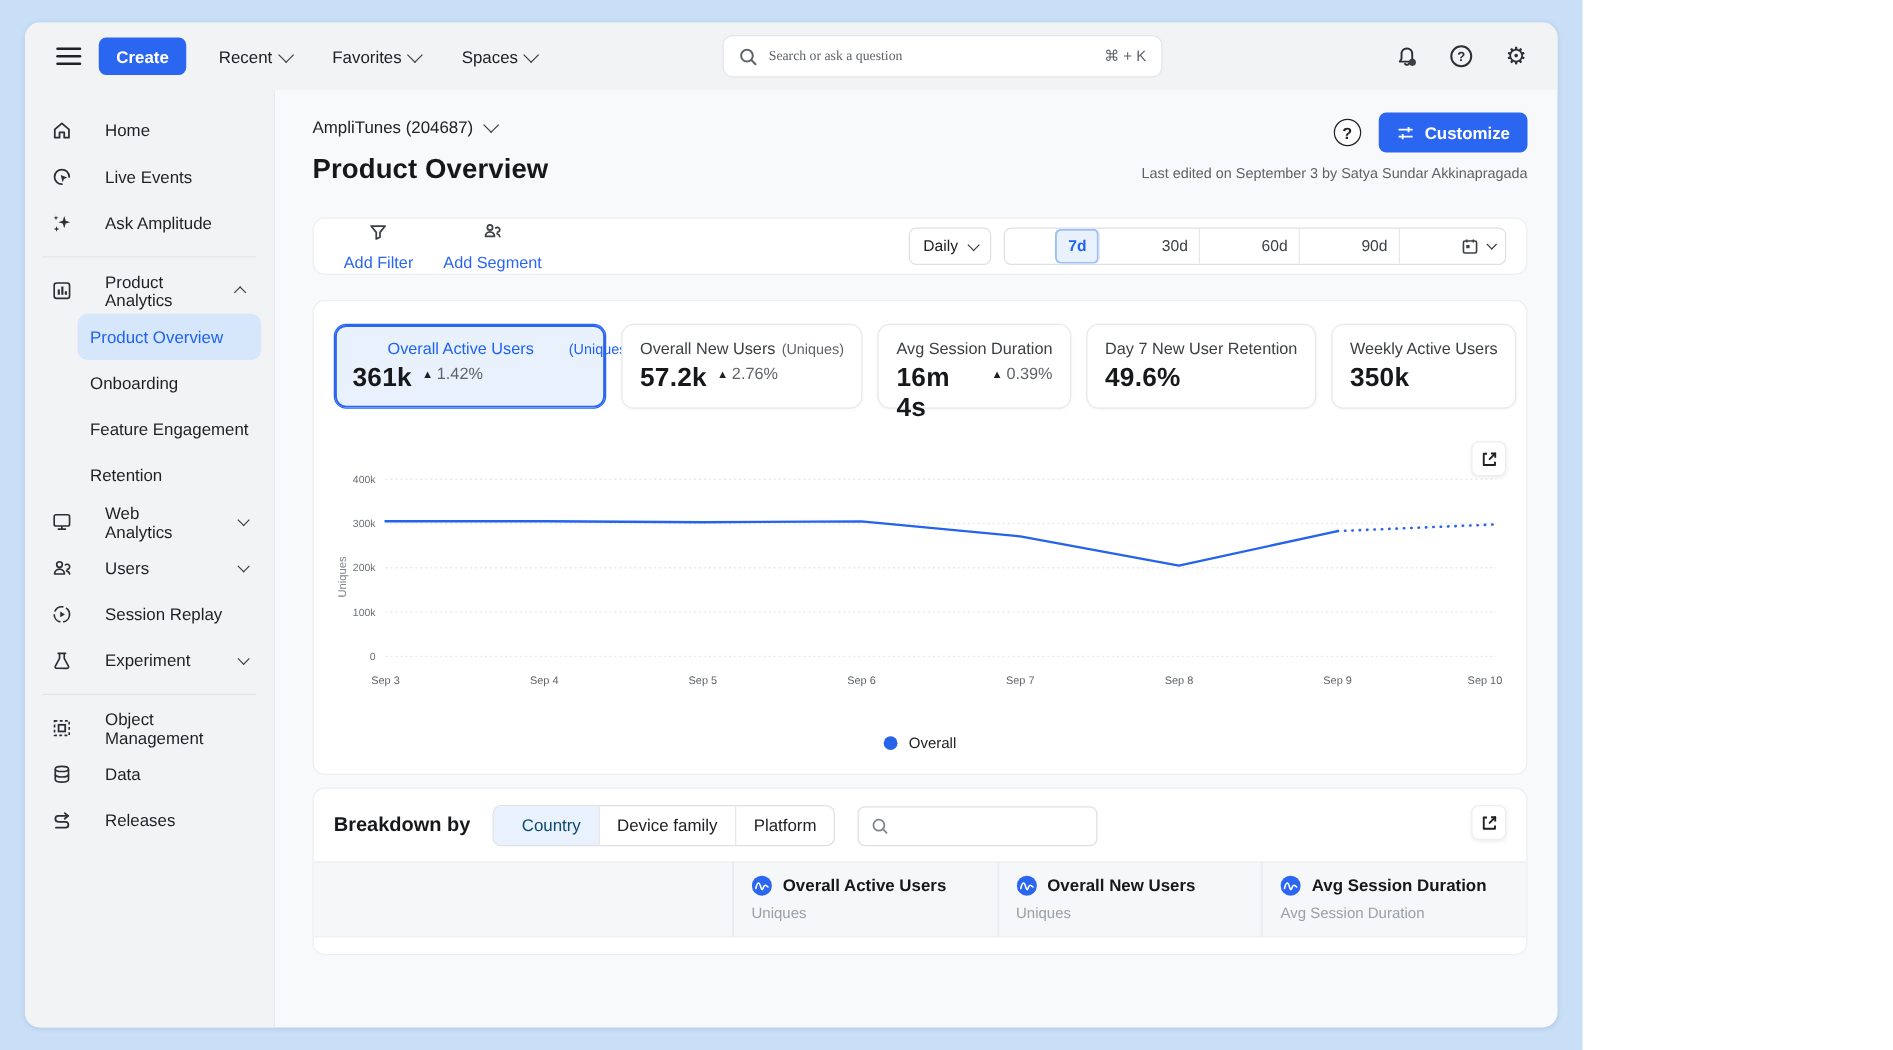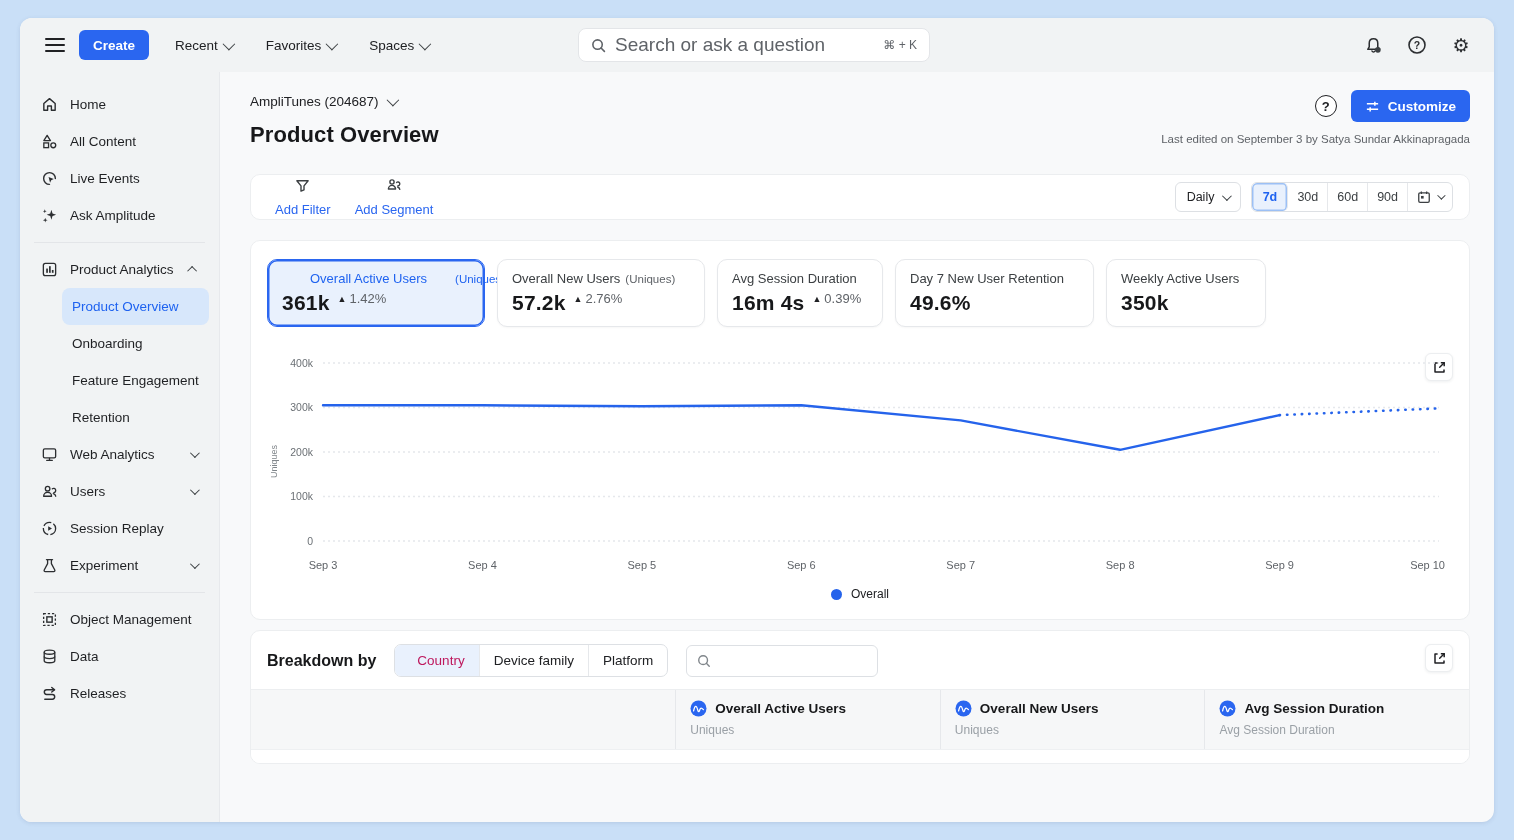--- a/index.html
+++ b/index.html
@@ -1,41 +1,41 @@
 <!DOCTYPE html>
 <html><head>
 <meta charset="utf-8">
 <style>
   * { margin:0; padding:0; box-sizing:border-box; }
   html,body { width:1514px; height:840px; font-family:"Liberation Sans", sans-serif; }
-  .frame { position:relative; width:1514px; height:840px; background:#c9dff7; overflow:hidden; }
+  .frame { position:relative; width:1266px; height:840px; background:#c9dff7; overflow:hidden; }
   .app { position:absolute; left:20px; right:20px; top:18px; bottom:18px; background:#f8f9fa;
          border-radius:12px; overflow:hidden; box-shadow:0 1px 4px rgba(60,80,120,.15); }
 
   
   .topbar { height:54px; background:#f1f3f4; display:flex; align-items:center; padding:0 22px 0 25px; position:relative; }
   .hamburger { width:20px; height:14px; display:flex; flex-direction:column; justify-content:space-between; cursor:pointer; margin-right:14px; }
   .hamburger span { height:2px; background:#202124; border-radius:1px; }
   .btn-create { background:#2a66f0; color:#fff; font-size:13.5px; font-weight:600; border:none; border-radius:6px;
                 height:30px; padding:0 14px; margin-right:16px; cursor:pointer; font-family:"Liberation Sans",sans-serif;}
   .topmenu { display:flex; align-items:center; gap:5px; font-size:13.5px; color:#202124; padding:0 10px; height:30px; cursor:pointer; }
   .chev { width:9px; height:9px; border-right:1.6px solid #3c4043; border-bottom:1.6px solid #3c4043; transform:rotate(45deg) translateY(-2px); display:inline-block; }
   .chev.up { transform:rotate(-135deg) translateY(-2px); }
   .searchbox { position:absolute; left:558px; width:352px; height:34px; background:#fff; border:1px solid #e3e5e8; border-radius:8px;
                display:flex; align-items:center; padding:0 12px; gap:9px; }
-  .searchbox input { border:none; outline:none; flex:1; font-size:19px; color:#c2410c; background:transparent; font-family:Liberation Sans, sans-serif;}
+  .searchbox input { border:none; outline:none; flex:1; font-size:11px; color:#c2410c; background:transparent; font-family:Liberation Serif, serif;}
   .searchbox input::placeholder { color:#5f6368; }
   .kbd { font-size:12px; color:#5f6368; white-space:nowrap; }
   .top-icons { margin-left:auto; display:flex; align-items:center; gap:22px; }
   .icon-btn { width:22px; height:22px; display:flex; align-items:center; justify-content:center; cursor:pointer; position:relative; color:#2c2e31; }
 
   
   .body-row { display:flex; height:calc(100% - 54px); }
   .sidebar { width:200px; background:#f1f3f4; border-right:1px solid #e7e9ec; padding:14px 10px 0 10px; overflow:hidden; }
-  .side-item { display:flex; align-items:center; gap:12px; height:37px; padding:0 10px; font-size:13.5px; color:#1f2023; border-radius:8px; cursor:pointer; }
+  .side-item { display:flex; align-items:center; gap:26px; height:37px; padding:0 10px; font-size:13.5px; color:#1f2023; border-radius:8px; cursor:pointer; }
   .side-item .s-ico { width:18px; height:18px; flex:0 0 18px; display:flex; align-items:center; justify-content:center; color:#2c2e31; }
   .side-item .grow { flex:1; }
   .side-item .chev { width:7px; height:7px; margin-right:2px; }
   .side-sub { margin-left:32px; padding:0 10px; height:37px; display:flex; align-items:center; font-size:13.5px; color:#1f2023; border-radius:8px; cursor:pointer; }
   .side-sub.active { background:#d7e7fb; color:#1f63f0; font-weight:500; }
   .side-div { height:1px; background:#e3e5e8; margin:8px 4px; }
 
   .main { flex:1; padding:22px 24px 0 30px; position:relative; overflow:hidden; }
 
   
@@ -53,21 +53,21 @@
   .card { background:#fff; border-radius:10px; border:1px solid #eceef0; }
   .filter-bar { margin-top:26px; height:46px; display:flex; align-items:center; padding:0 16px; gap:8px; }
   .flink { display:flex; align-items:center; gap:9px; font-size:13px; color:#2a66f0; font-weight:500; cursor:pointer; padding:0 8px;flex-direction:column; }
   .flink .f-ico { color:#3c4043; display:flex; }
   .filter-right { margin-left:auto; display:flex; align-items:center; gap:10px; }
   .select-daily { display:flex; align-items:center; gap:8px; border:1px solid #dde0e4; border-radius:6px; height:30px; padding:0 11px;
                   font-size:12.5px; color:#202124; background:#fff; cursor:pointer; }
   .select-daily .chev{ width:7px;height:7px; }
   .seg-group { display:flex; align-items:stretch; border:1px solid #dde0e4; border-radius:6px; overflow:hidden; height:30px; background:#fff; }
   .seg { min-width:36px; padding:0 9px; display:flex; align-items:center; justify-content:center; font-size:12.5px; color:#3c4043;
-         border-right:1px solid #e6e8eb; cursor:pointer; gap:6px; }
+         border-right:1px solid #e6e8eb; cursor:pointer; gap:6px;margin-left:40px; }
   .seg:last-child { border-right:none; }
   .seg.active { color:#1f63f0; background:#e9f1fd; box-shadow:inset 0 0 0 1.5px #9cc0f5; border-radius:5px; font-weight:600; }
   .seg .chev{ width:6px;height:6px; }
 
   
   .chart-card { margin-top:20px; padding:18px 16px 8px 16px; position:relative; }
   .metric-row { display:flex; gap:12px; }
   .metric { border:1px solid #e6e8eb; background:#fff; border-radius:10px; height:68px; padding:11px 14px; cursor:pointer; box-shadow:0 1px 2px rgba(40,50,60,.04); }
   .metric.active { background:#e9f1fd; box-shadow:inset 0 0 0 1.5px #2a66f0; border-color:#2a66f0; }
   .m-label { font-size:13px; color:#3c4043; white-space:nowrap; }
@@ -85,21 +85,21 @@
   .legend-dot { width:11px; height:11px; border-radius:50%; }
   .legend-label { font-size:12px; color:#202124; }
 
   
   .bd-card { margin-top:10px; padding:0; overflow:hidden; height:134px; }
   .bd-head { display:flex; align-items:center; padding:13px 16px 12px 16px; position:relative; }
   .bd-title { font-size:16px; font-weight:600; color:#17181a; margin-right:18px; }
   .bd-tabs { display:flex; border:1px solid #dde0e4; border-radius:7px; overflow:hidden; background:#fff; height:33px; }
   .bd-tab { padding:0 14px; display:flex; align-items:center; font-size:13.5px; color:#202124; border-right:1px solid #e6e8eb; cursor:pointer; }
   .bd-tab:last-child{ border-right:none; }
-  .bd-tab.active { color:#be185d; background:#e9f1fd; font-weight:500;padding-left:22px; }
+  .bd-tab.active { color:#0c4a6e; background:#e9f1fd; font-weight:500;padding-left:22px; }
   .bd-search { margin-left:18px; width:192px; height:32px; border:1px solid #dde0e4; border-radius:6px; background:#fff;
                display:flex; align-items:center; padding:0 10px; gap:8px; }
   .bd-search input{ border:none; outline:none; width:100%; font-size:13px; background:transparent; font-family:"Liberation Sans",sans-serif;}
   .bd-table-head { display:flex; background:#f6f7f8; border-top:1px solid #eceef0; }
   .bd-col { padding:10px 14px 12px 14px; border-left:1px solid #e6e8eb; }
   .bd-col.first { width:425px; border-left:none; }
   .bd-col.metric-col { width:265px; }
   .bd-col-title { display:flex; align-items:center; gap:8px; font-size:13.5px; font-weight:600; color:#17181a; white-space:nowrap; }
   .bd-col-sub { font-size:12px; color:#9aa0a6; margin-top:6px; }
   .bd-row { height:24px; background:#fff; border-top:1px solid #eef0f2; }
@@ -164,30 +164,20 @@
   <div class="body-row">
 
     <div class="sidebar">
       <div class="side-item">
         <span class="s-ico">
               <svg width="17" height="17" viewBox="0 0 18 18">
                 <path d="M3 8 L9 2.8 L15 8 L15 15 L11 15 L11 10.5 L7 10.5 L7 15 L3 15 Z" fill="none" stroke="#2c2e31" stroke-width="1.5" stroke-linejoin="round"></path>
               </svg>
             </span>
         <span class="grow">Home</span>
-      </div>
-      <div class="side-item">
-        <span class="s-ico">
-              <svg width="17" height="17" viewBox="0 0 18 18">
-                <path d="M6.5 2.5 L10 8 L3 8 Z" fill="none" stroke="#2c2e31" stroke-width="1.4" stroke-linejoin="round"></path>
-                <rect x="3" y="10.5" width="5" height="5" fill="none" stroke="#2c2e31" stroke-width="1.4"></rect>
-                <circle cx="13" cy="13" r="2.6" fill="none" stroke="#2c2e31" stroke-width="1.4"></circle>
-              </svg>
-            </span>
-        <span class="grow">All Content</span>
       </div>
       <div class="side-item">
         <span class="s-ico">
               <svg width="17" height="17" viewBox="0 0 18 18">
                 <path d="M15.2 9 a6.2 6.2 0 1 0 -6.2 6.2" fill="none" stroke="#2c2e31" stroke-width="1.5" stroke-linecap="round"></path>
                 <path d="M8 7.5 L13.5 9.6 L10.8 10.8 L9.6 13.5 Z" fill="#2c2e31"></path>
               </svg>
             </span>
         <span class="grow">Live Events</span>
       </div>

